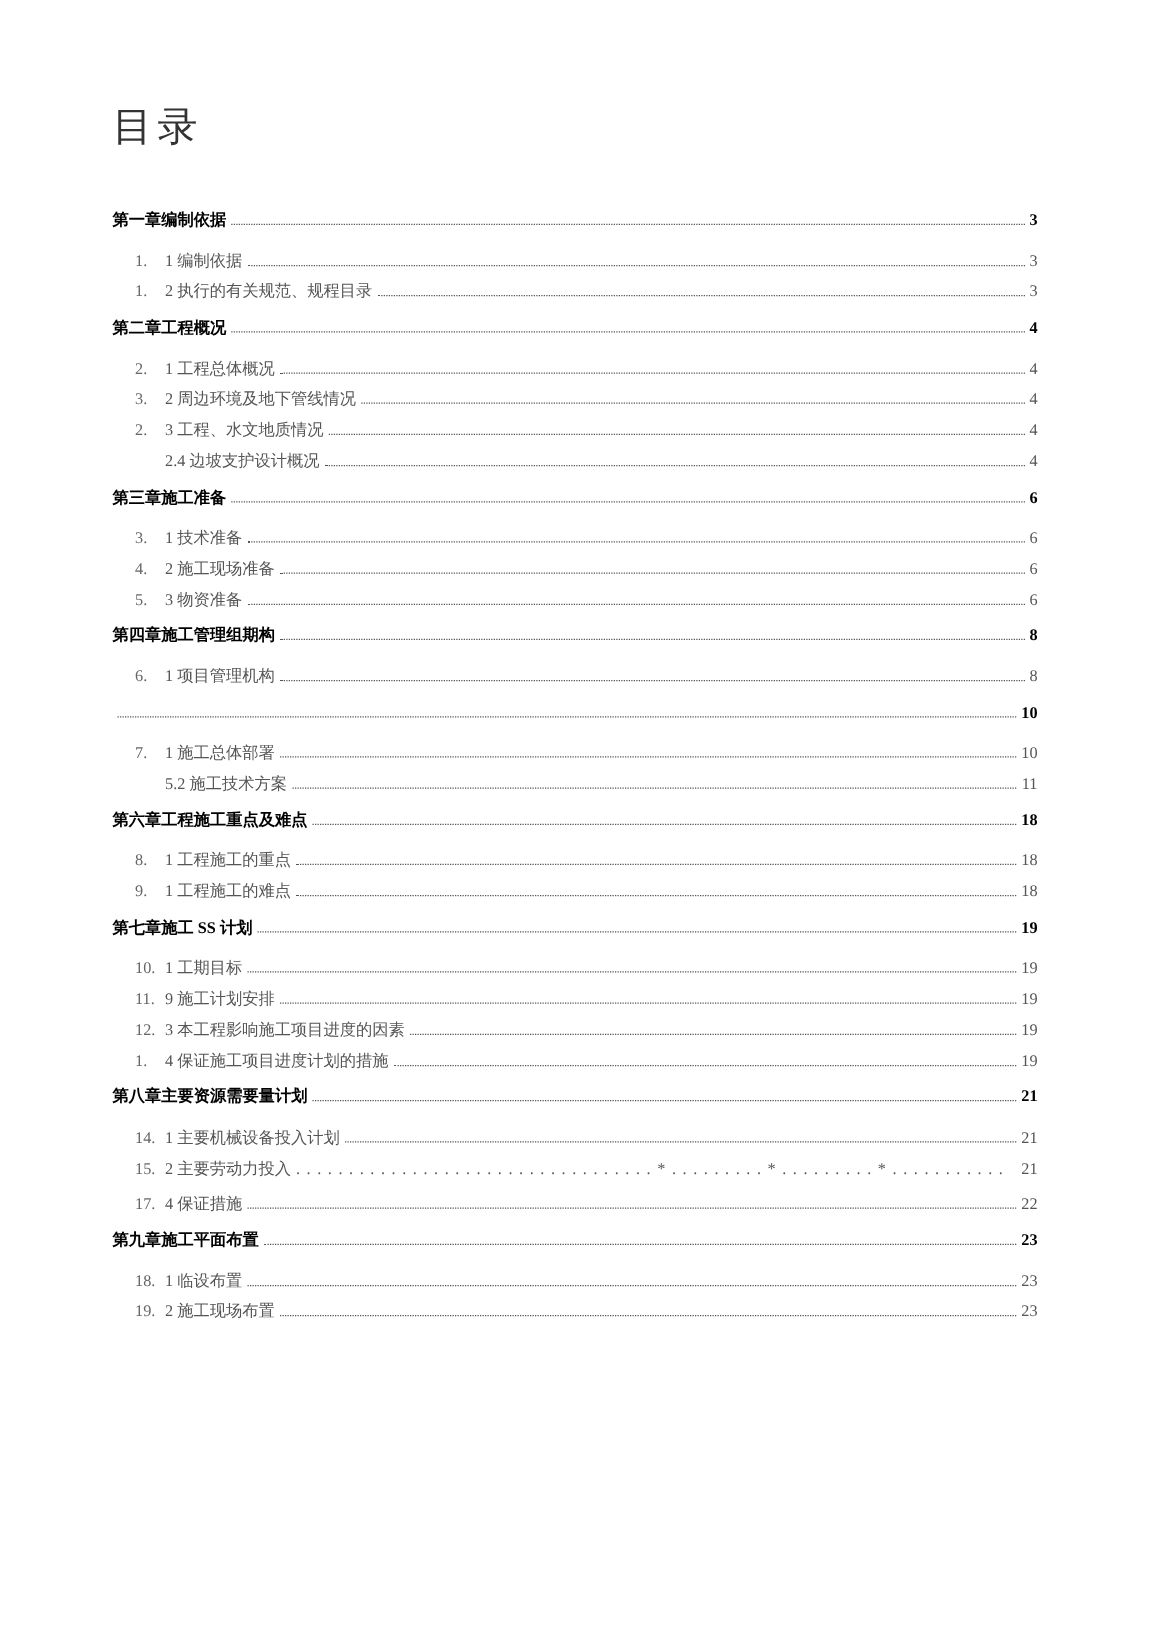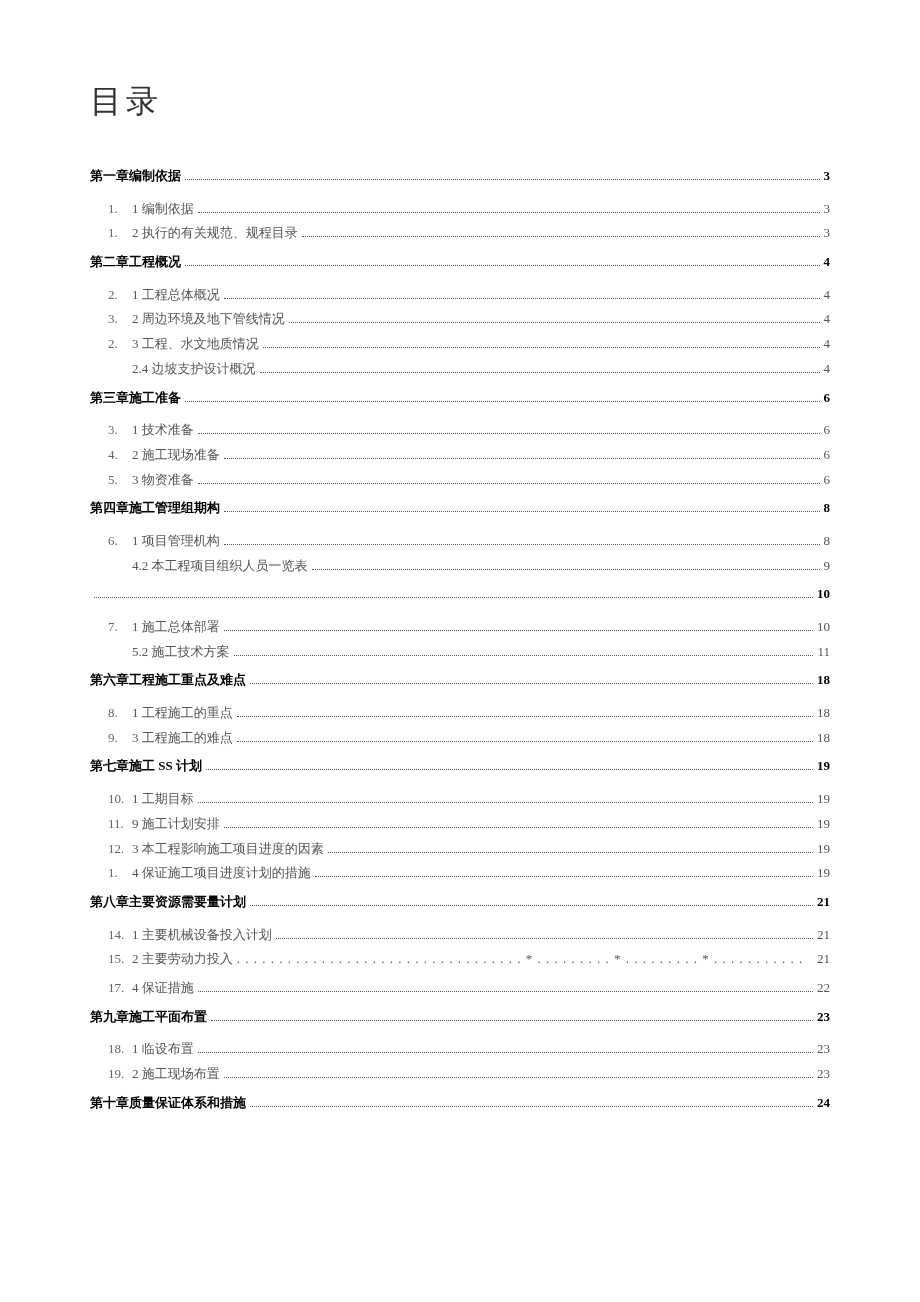--- a/index.html
+++ b/index.html
@@ -142,26 +142,20 @@
         <span class="label">第四章施工管理组期构</span>
         <span class="dots"></span>
         <span class="page">8</span>
       </div>
       <div class="toc-row sub">
         <span class="prefix">6.</span>
         <span class="label">1 项目管理机构</span>
         <span class="dots"></span>
         <span class="page">8</span>
       </div>
-      <div class="toc-row sub">
-        <span class="prefix"></span>
-        <span class="label">4.2 本工程项目组织人员一览表</span>
-        <span class="dots"></span>
-        <span class="page">9</span>
-      </div>
     </div>
     <div class="section-block">
       <div class="toc-row chapter">
         <span class="dots"></span>
         <span class="page">10</span>
       </div>
       <div class="toc-row sub">
         <span class="prefix">7.</span>
         <span class="label">1 施工总体部署</span>
         <span class="dots"></span>
@@ -181,21 +175,21 @@
         <span class="page">18</span>
       </div>
       <div class="toc-row sub">
         <span class="prefix">8.</span>
         <span class="label">1 工程施工的重点</span>
         <span class="dots"></span>
         <span class="page">18</span>
       </div>
       <div class="toc-row sub">
         <span class="prefix">9.</span>
-        <span class="label">3 工程施工的难点</span>
+        <span class="label">1 工程施工的难点</span>
         <span class="dots"></span>
         <span class="page">18</span>
       </div>
     </div>
     <div class="section-block">
       <div class="toc-row chapter">
         <span class="label">第七章施工 SS 计划</span>
         <span class="dots"></span>
         <span class="page">19</span>
       </div>
@@ -261,20 +255,13 @@
         <span class="dots"></span>
         <span class="page">23</span>
       </div>
       <div class="toc-row sub">
         <span class="prefix">19.</span>
         <span class="label">2 施工现场布置</span>
         <span class="dots"></span>
         <span class="page">23</span>
       </div>
     </div>
-    <div class="section-block">
-      <div class="toc-row chapter">
-        <span class="label">第十章质量保证体系和措施</span>
-        <span class="dots"></span>
-        <span class="page">24</span>
-      </div>
-    </div>
   </div>
 
 </body></html>

